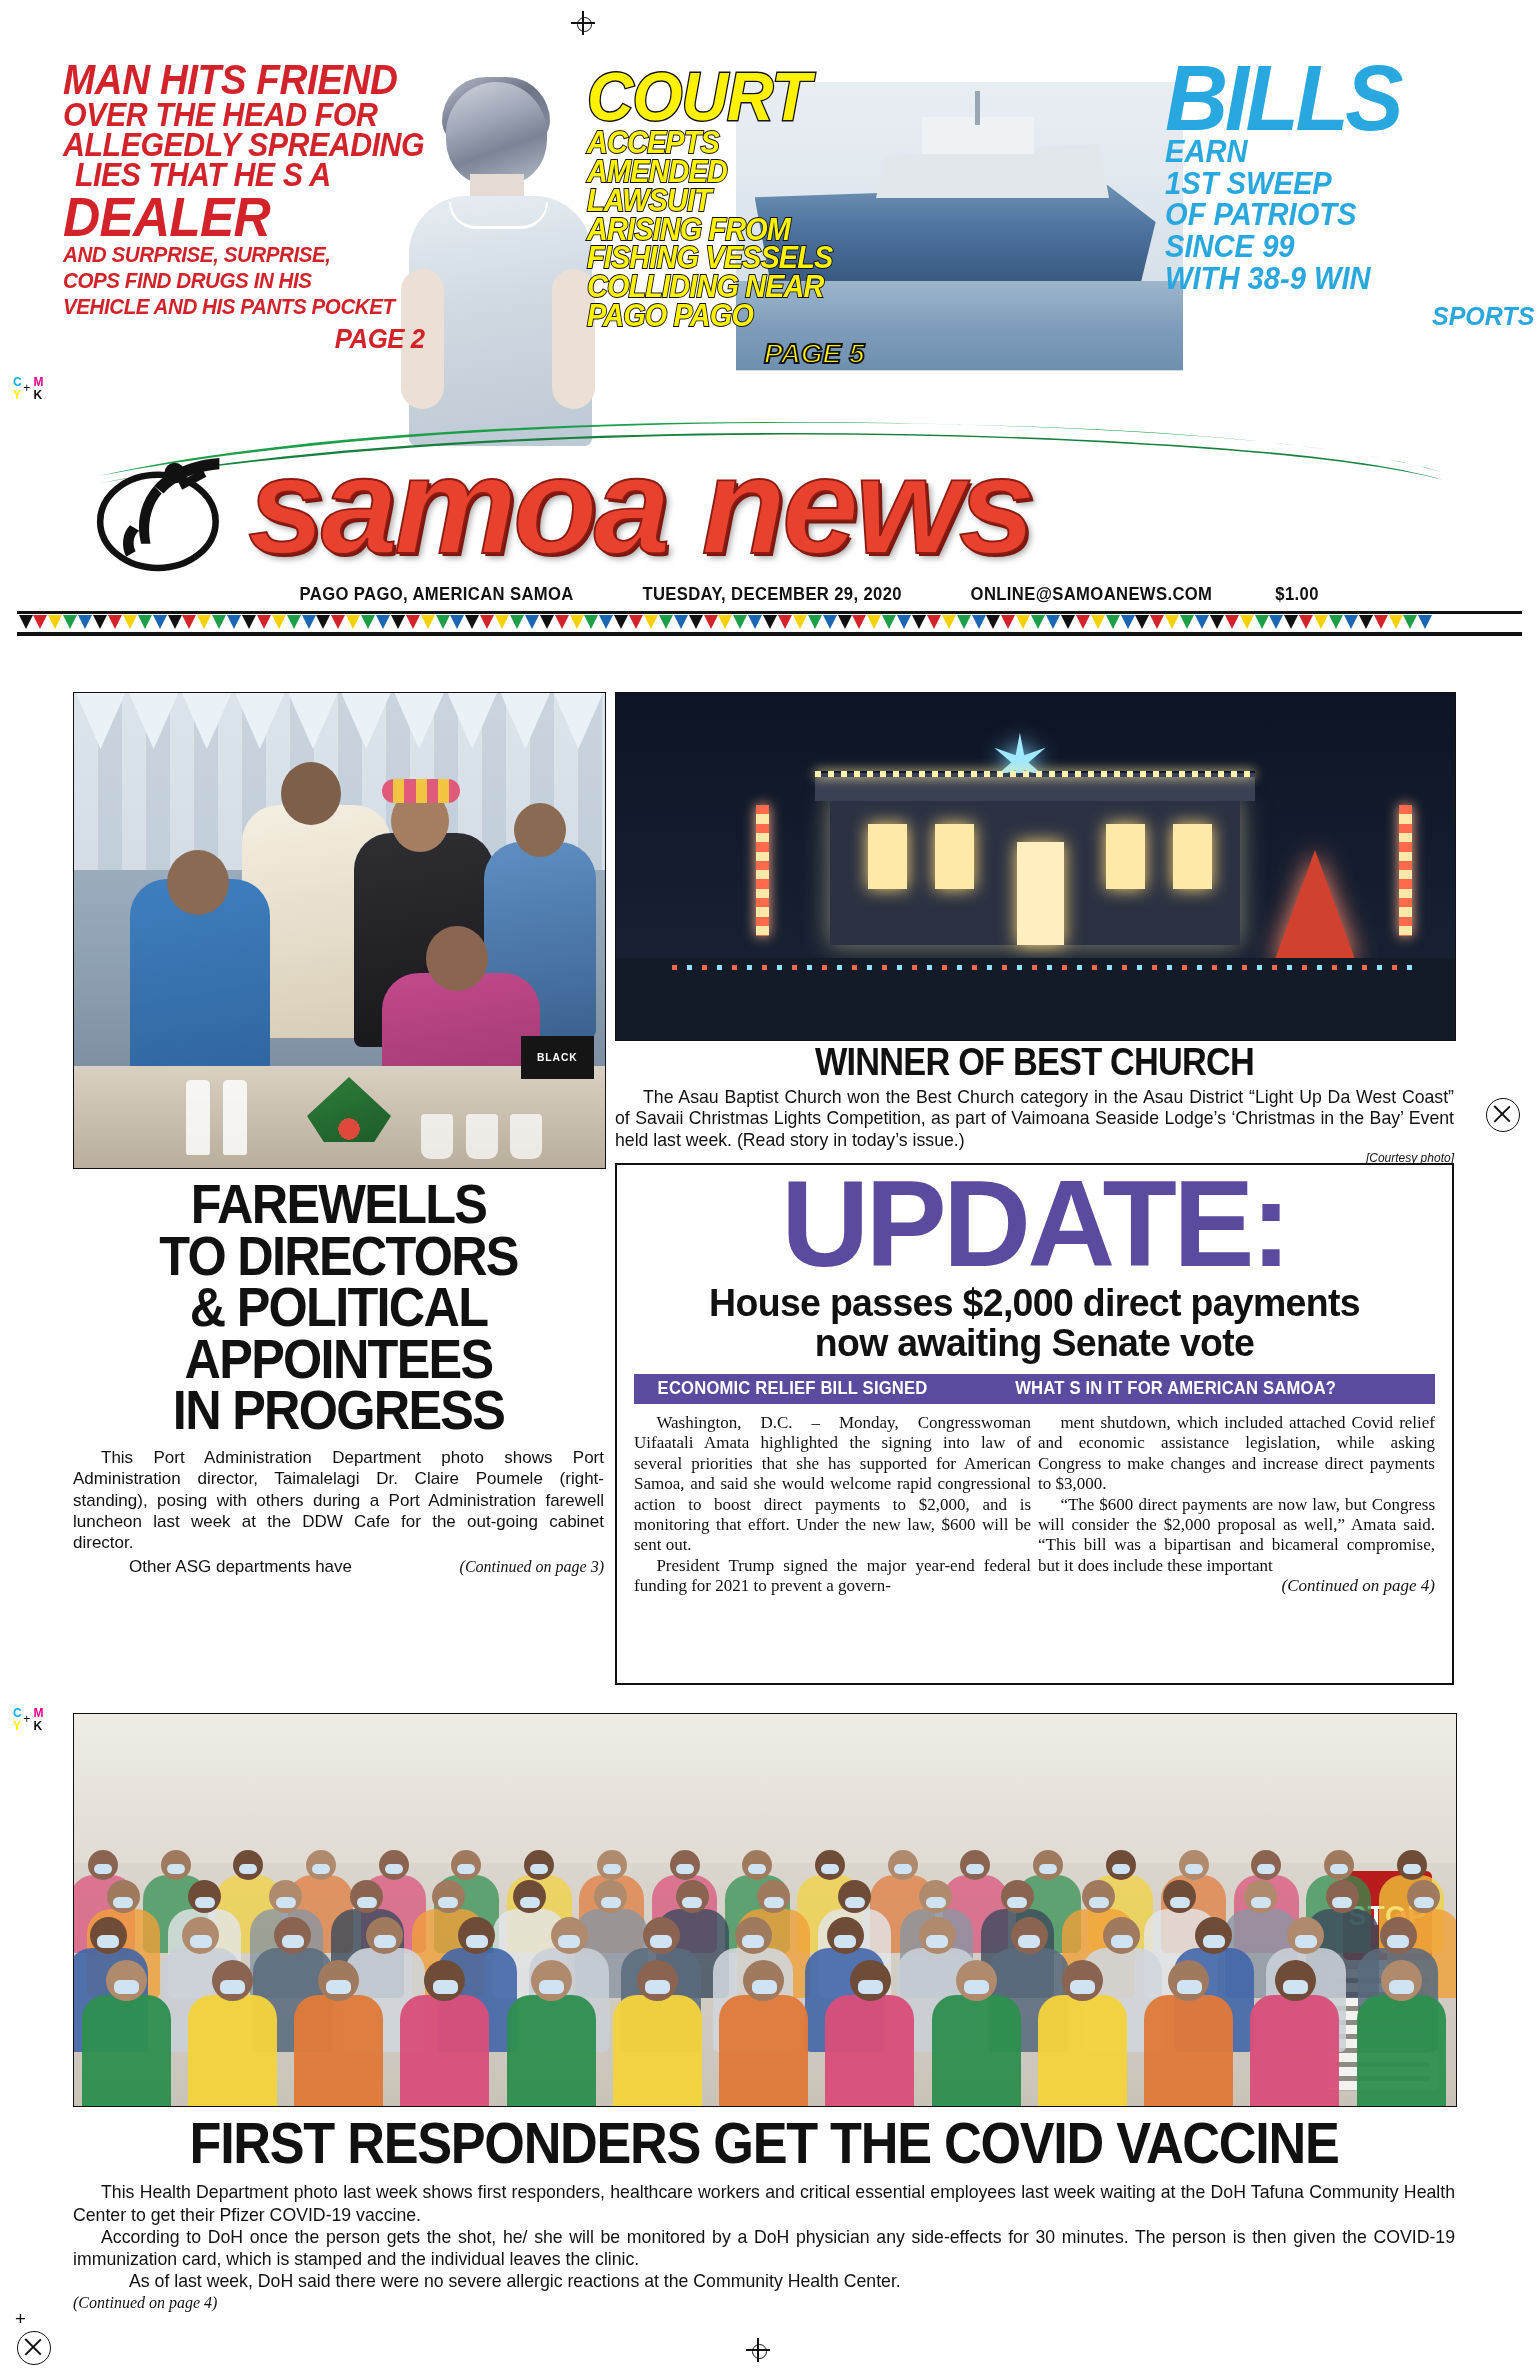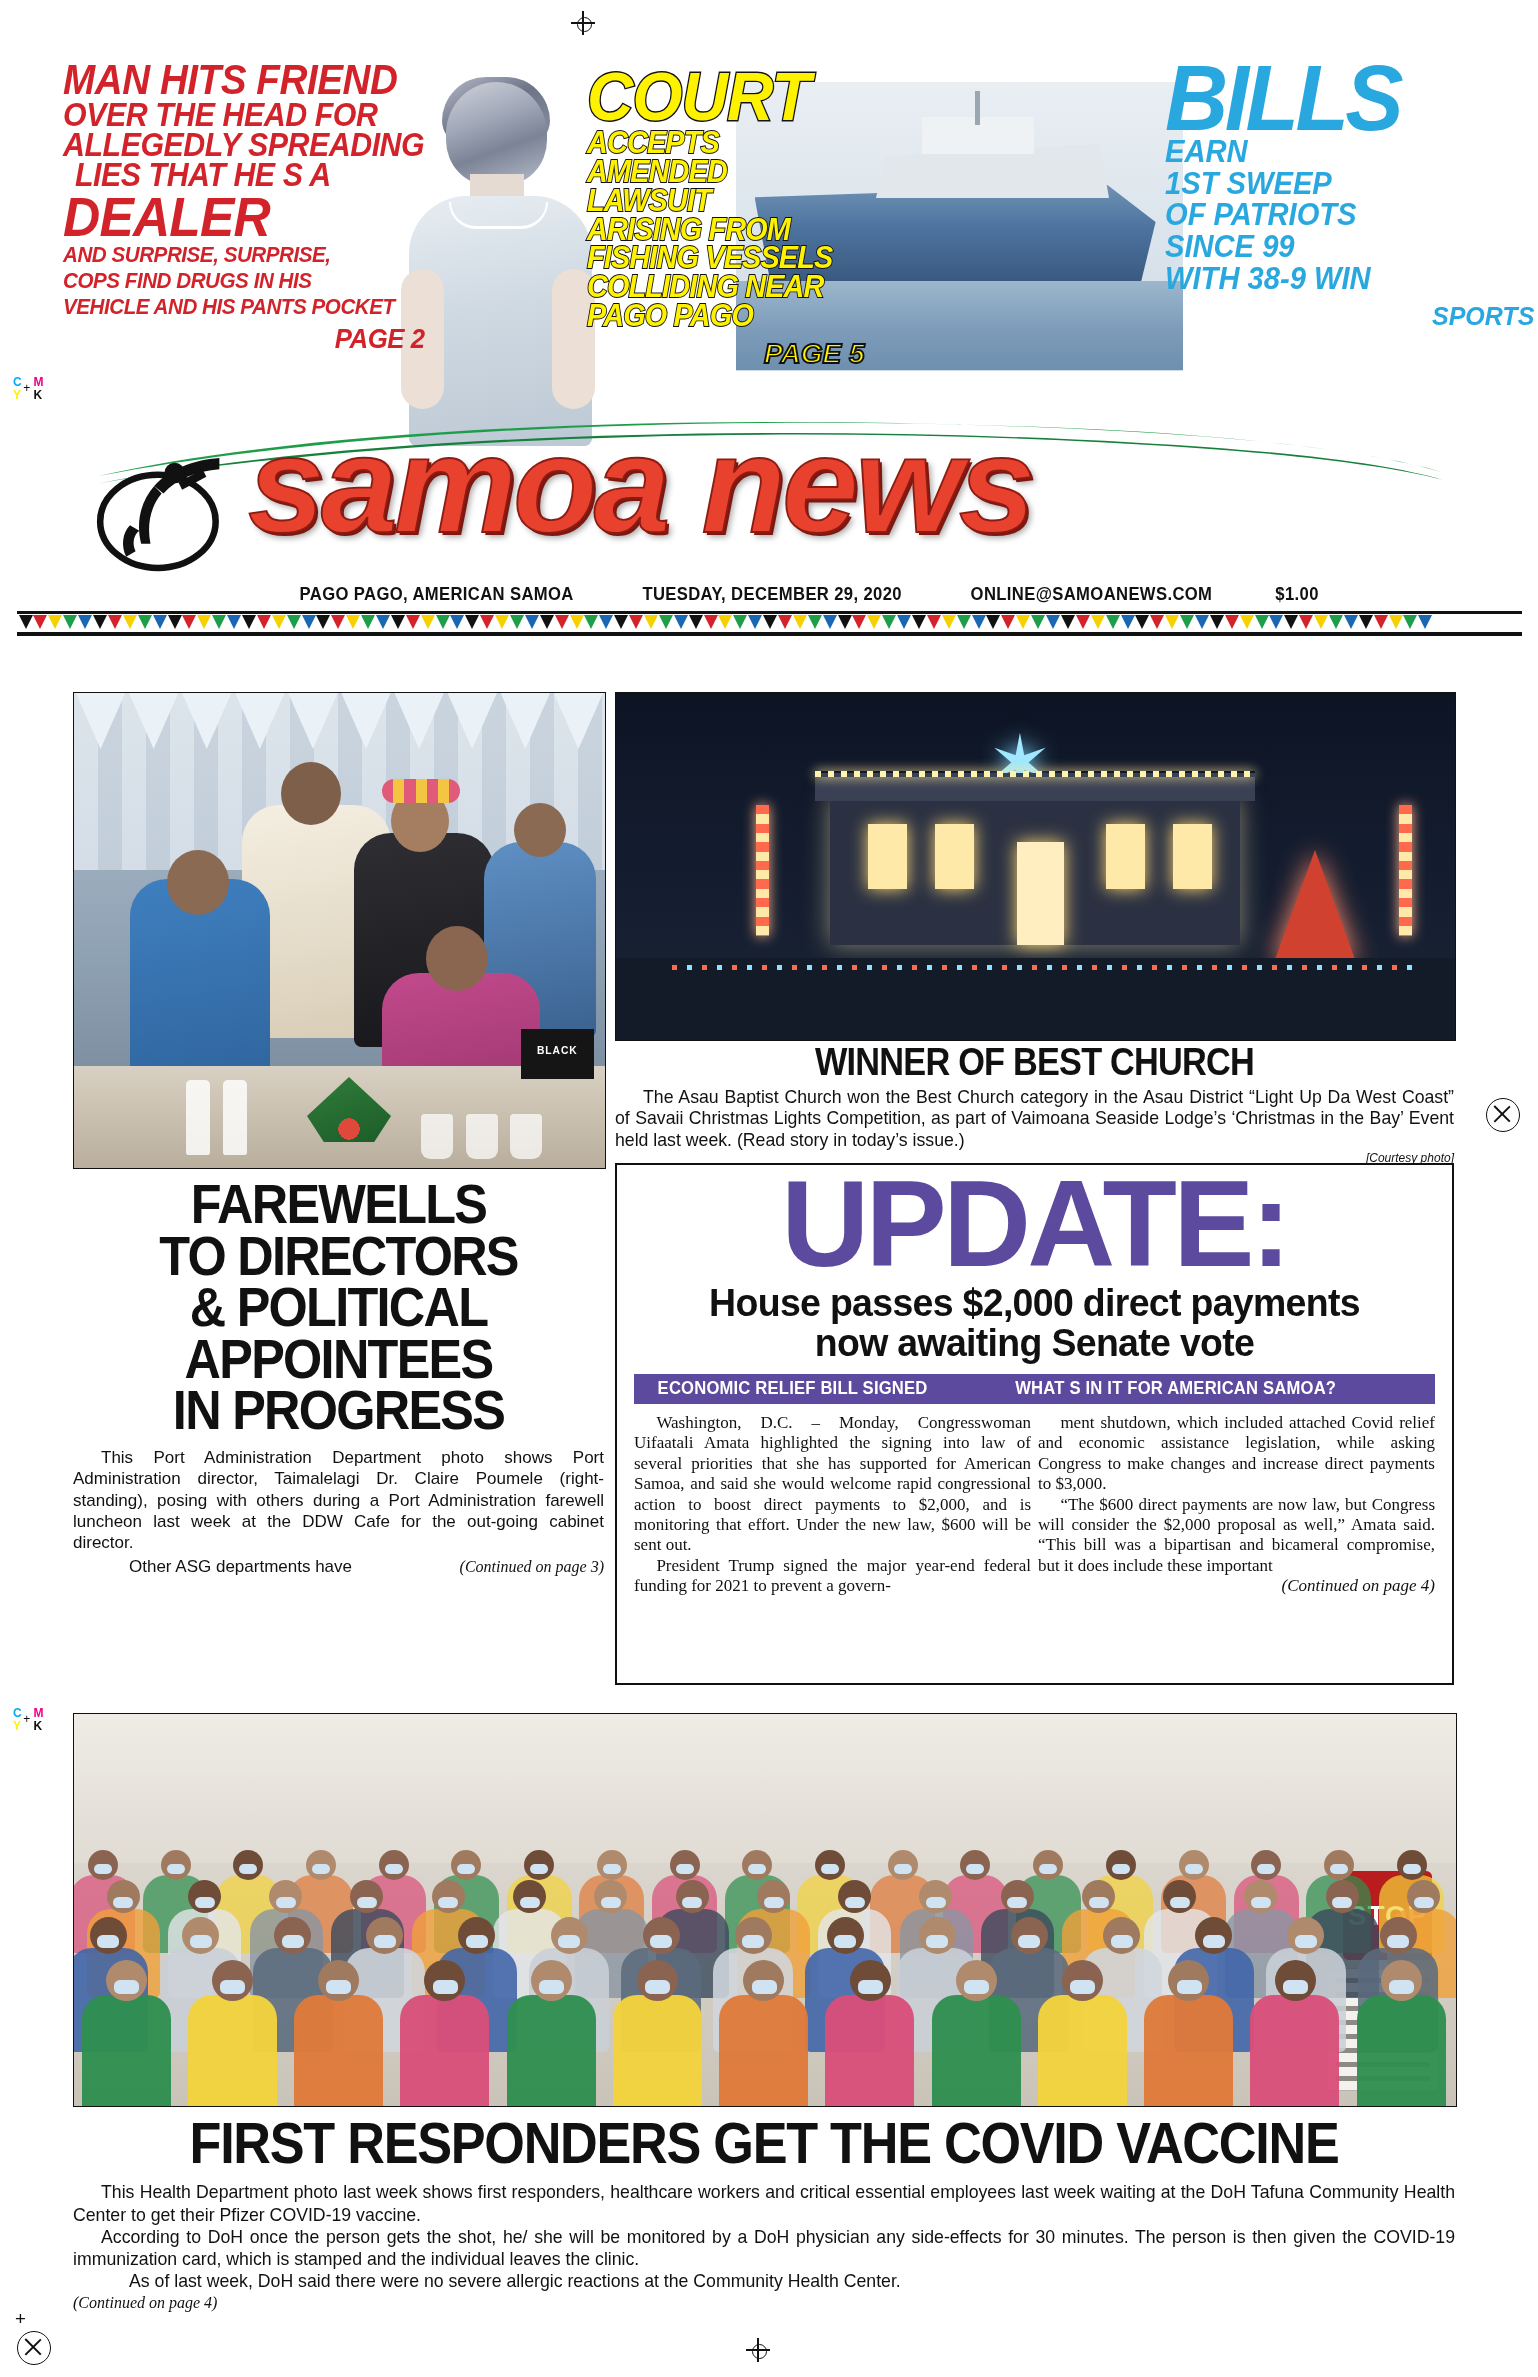--- a/index.html
+++ b/index.html
@@ -99,21 +99,21 @@
   .player .gloveR{position:absolute;left:177px;top:89px;width:58px;height:47px;border-radius:15px;
       background:linear-gradient(240deg,#2b4d8c,#d94d2a);transform:rotate(18deg);}
   .player .armL{position:absolute;left:20.5px;top:119px;width:41px;height:56px;border-radius:17px;background:#e8e9ea;transform:rotate(24deg);}
   .player .armR{position:absolute;left:168px;top:119px;width:41px;height:56px;border-radius:17px;background:#e8e9ea;transform:rotate(-24deg);}
 
   
   .masthead{position:absolute;left:0;top:410px;width:1538px;height:233px;}
   .swoosh{position:absolute;left:89px;top:7.5px;width:1359px;height:73px;overflow:hidden;}
   .swoosh svg{display:block;}
   .logo-mark{position:absolute;left:89px;top:22.4px;width:149px;height:149px;}
-  .nameplate{position:absolute;left:248px;top:4px;width:1212px;height:149px;}
+  .nameplate{position:absolute;left:248px;top:25px;width:1212px;height:149px;}
   .nameplate .txt{font-family:"Liberation Sans",sans-serif;font-weight:bold;font-style:italic;
       font-size:138px;line-height:140px;color:#e8422e;letter-spacing:-3.7px;
       text-shadow: 2.8px 2.8px 0 #7d1710, 4.7px 4.7px 6.5px rgba(0,0,0,.35);
       -webkit-text-stroke:1.9px #8c1c13;}
   .dateline{position:absolute;left:89px;top:170px;width:1361px;height:28px;
       display:flex;align-items:center;font-weight:bold;font-size:17.7px;letter-spacing:0.4px;color:#111;
       transform:scaleX(.94);transform-origin:left center;}
   .dateline span{white-space:nowrap;}
   .dateline .s1{margin-left:224px;}
   .dateline .s2{margin-left:73px;}
@@ -146,21 +146,21 @@
   .p4{left:308px;top:280px;width:158px;height:186px;background:linear-gradient(170deg,#c24a8c,#8e2f66);}
   .p4h{position:absolute;left:352px;top:233px;width:62px;height:65px;border-radius:50%;background:#8a6651;}
   .p5{left:410px;top:149px;width:112px;height:196px;background:linear-gradient(170deg,#5f8fc4,#3a628f);}
   .p5h{position:absolute;left:440px;top:110px;width:52px;height:54px;border-radius:50%;background:#8a6a52;}
   .table{position:absolute;left:0;top:373px;width:100%;height:103px;background:linear-gradient(180deg,#d8d0c2,#b9ae9c);}
   .bottle{position:absolute;bottom:13px;width:24px;height:75px;border-radius:4.7px 4.7px 2.8px 2.8px;background:rgba(255,255,255,.82);}
   .cup{position:absolute;bottom:9.3px;width:32px;height:45px;border-radius:3.7px 3.7px 9.3px 9.3px;background:rgba(255,255,255,.72);}
   .plant{position:absolute;left:233px;bottom:26px;width:84px;height:65px;
       background:radial-gradient(circle at 50% 80%,#e0483c 0 16%,transparent 16%),
                  linear-gradient(160deg,#2f7d3a,#1d5c28);clip-path:polygon(50% 0,100% 60%,80% 100%,20% 100%,0 60%);}
-  .blackcard{position:absolute;right:11.2px;bottom:89px;width:73px;height:50px;background:#151515;}
+  .blackcard{position:absolute;right:11.2px;bottom:89px;width:73px;height:43px;background:#151515;}
   .blackcard span{color:#fff;font-size:10.3px;font-weight:bold;display:block;text-align:center;line-height:43px;letter-spacing:0.9px;}
 
   
   #photoChurch{left:615px;top:692px;width:839px;height:347px;}
   .church-bg{position:absolute;inset:0;background:linear-gradient(180deg,#0d1424 0%,#131c2e 45%,#1a2435 100%);}
   .ch-body{position:absolute;left:214px;top:103px;width:410px;height:149px;background:#2b3142;
      box-shadow:0 0 24px rgba(255,240,180,.5);}
   .ch-roof{position:absolute;left:199px;top:80px;width:440px;height:28px;background:#3a4154;}
   .ch-lights{position:absolute;left:199px;top:78px;width:440px;height:5.6px;
      background:repeating-linear-gradient(90deg,#fff3b0 0 5.6px,transparent 5.6px 13px);box-shadow:0 0 11.2px #ffe89a;}

